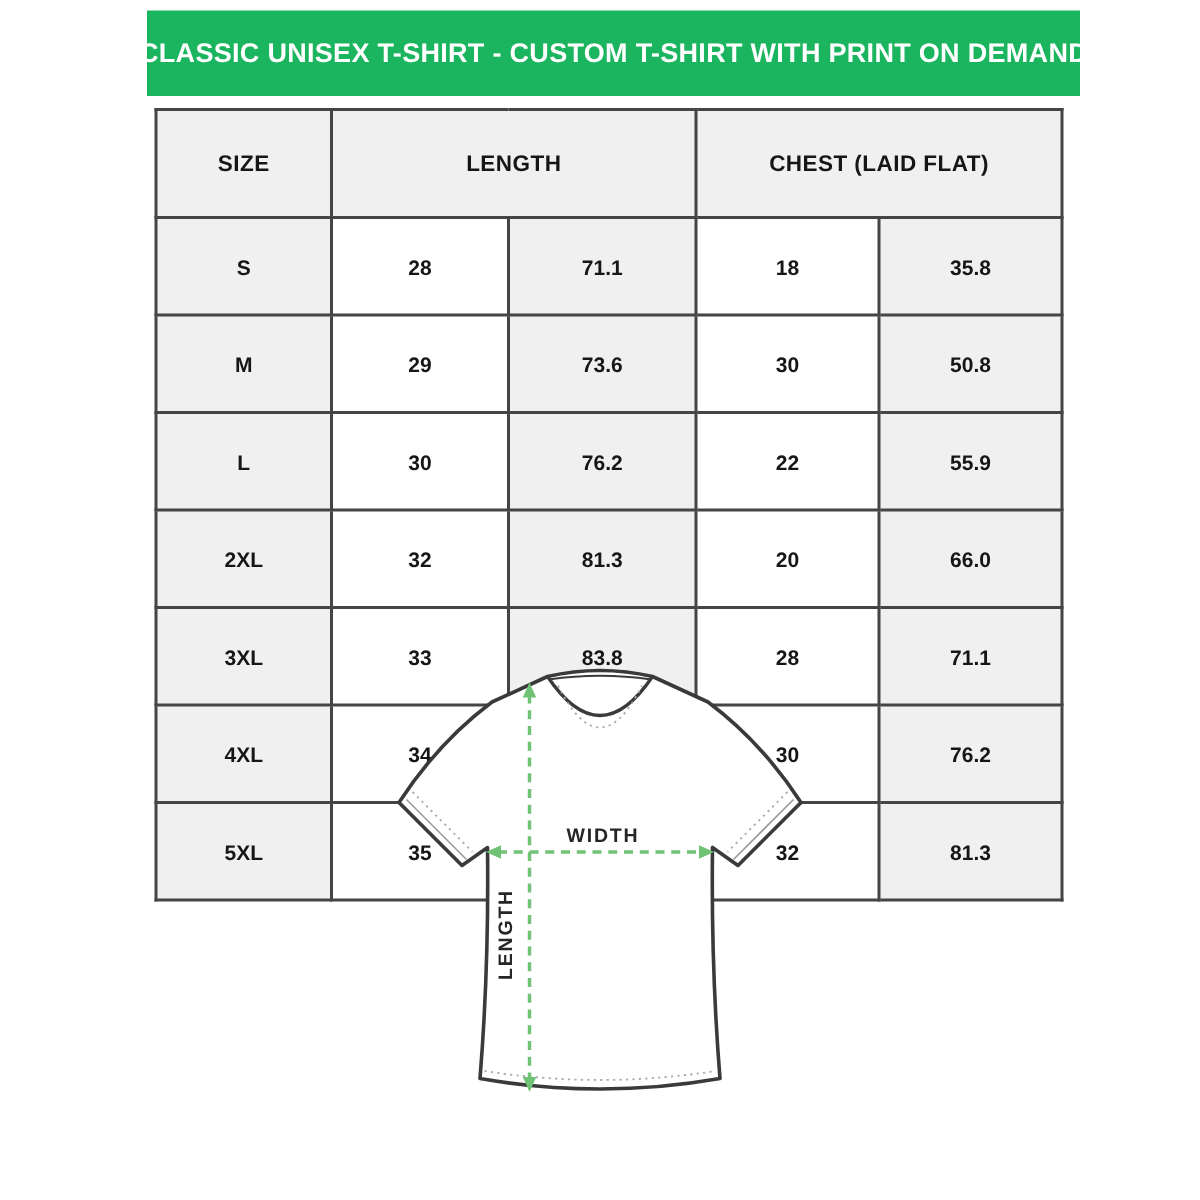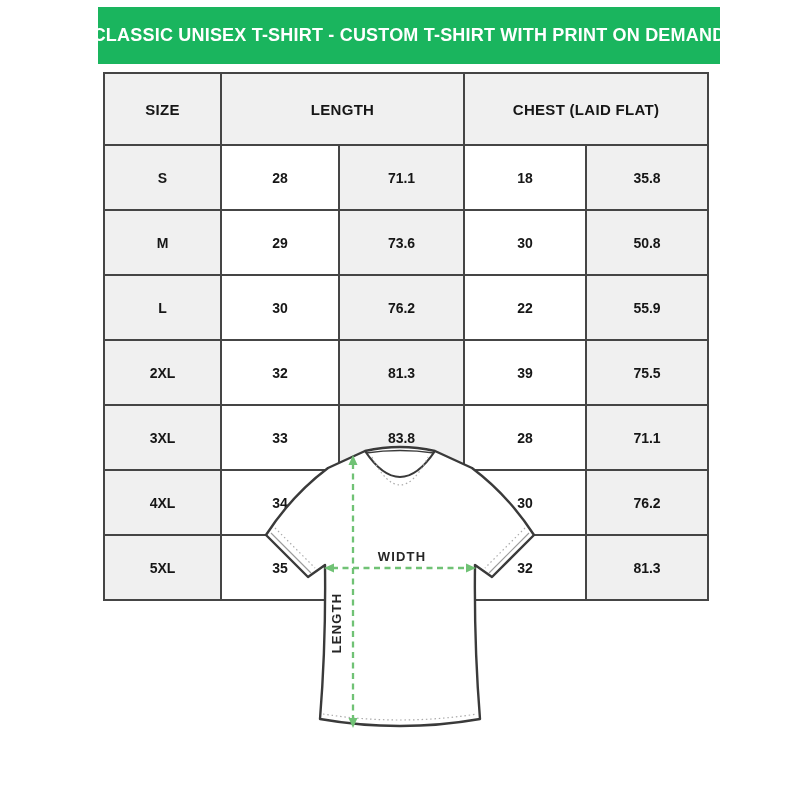--- a/index.html
+++ b/index.html
@@ -105,22 +105,22 @@
           <td class="gray">L</td>
           <td class="white">30</td>
           <td class="gray">76.2</td>
           <td class="white">22</td>
           <td class="gray">55.9</td>
         </tr>
         <tr>
           <td class="gray">2XL</td>
           <td class="white">32</td>
           <td class="gray">81.3</td>
-          <td class="white">39</td>
-          <td class="gray">75.5</td>
+          <td class="white">20</td>
+          <td class="gray">66.0</td>
         </tr>
         <tr>
           <td class="gray">3XL</td>
           <td class="white">33</td>
           <td class="gray">83.8</td>
           <td class="white">28</td>
           <td class="gray">71.1</td>
         </tr>
         <tr>
           <td class="gray">4XL</td>

